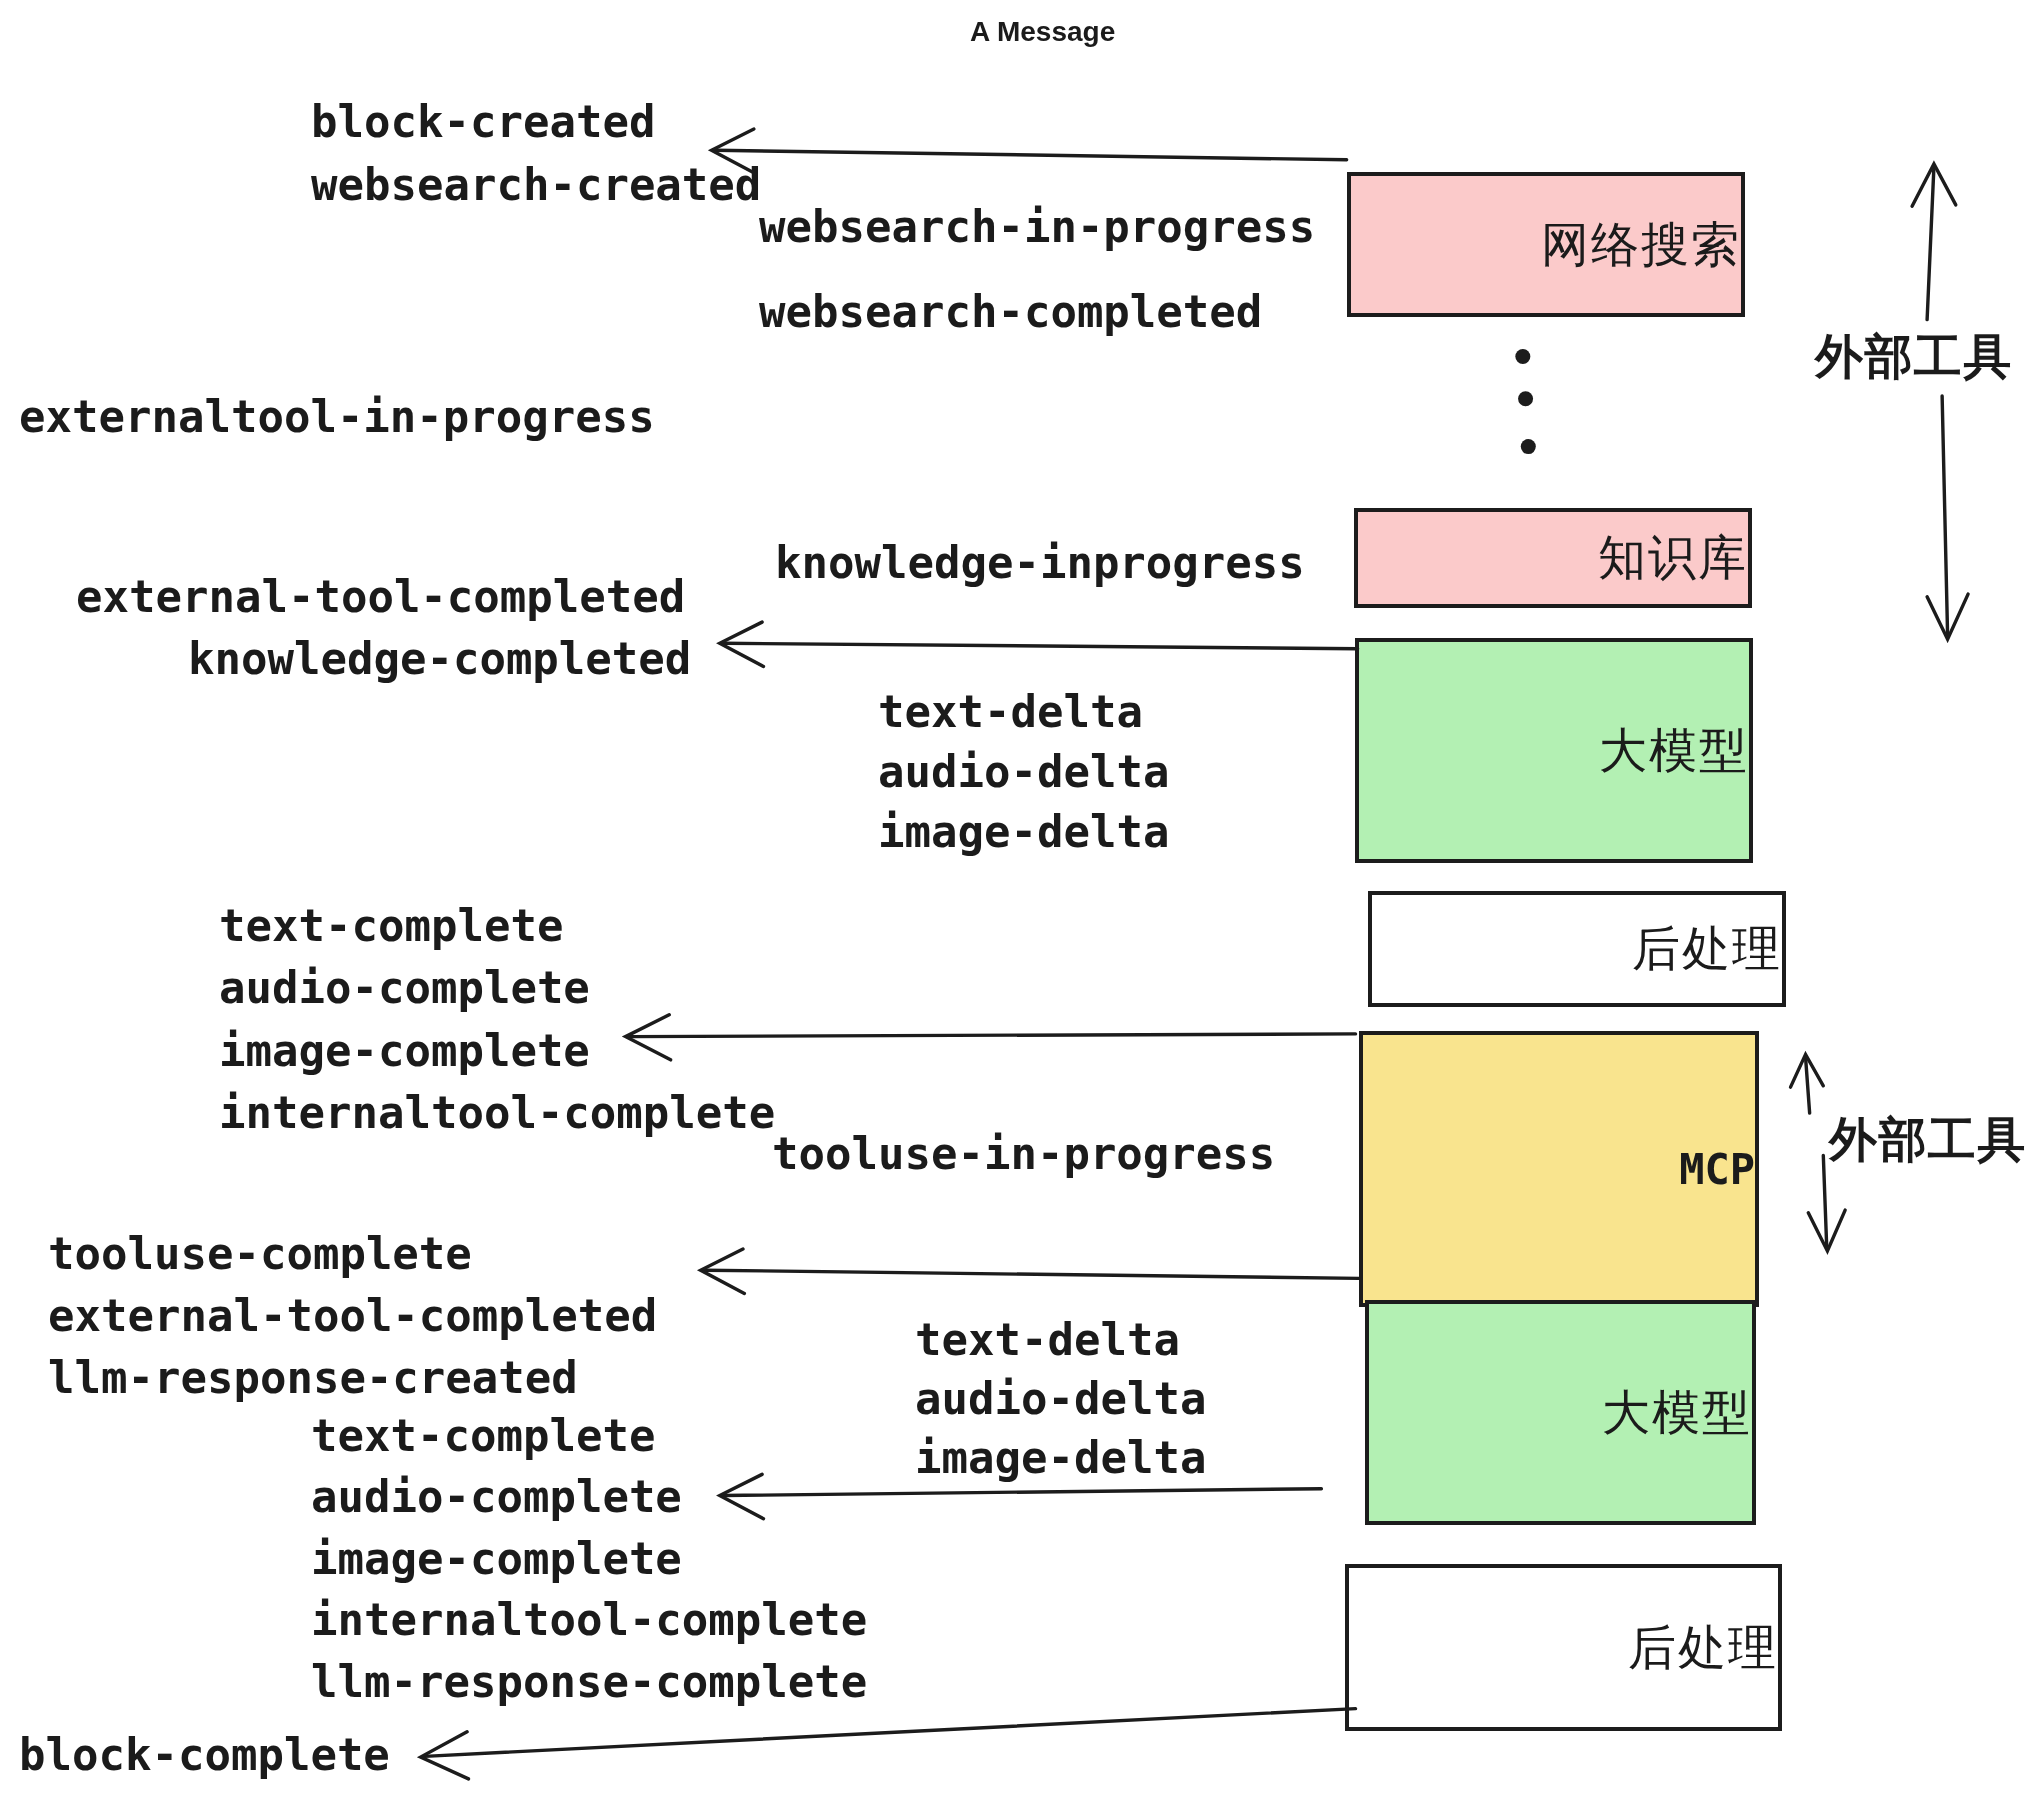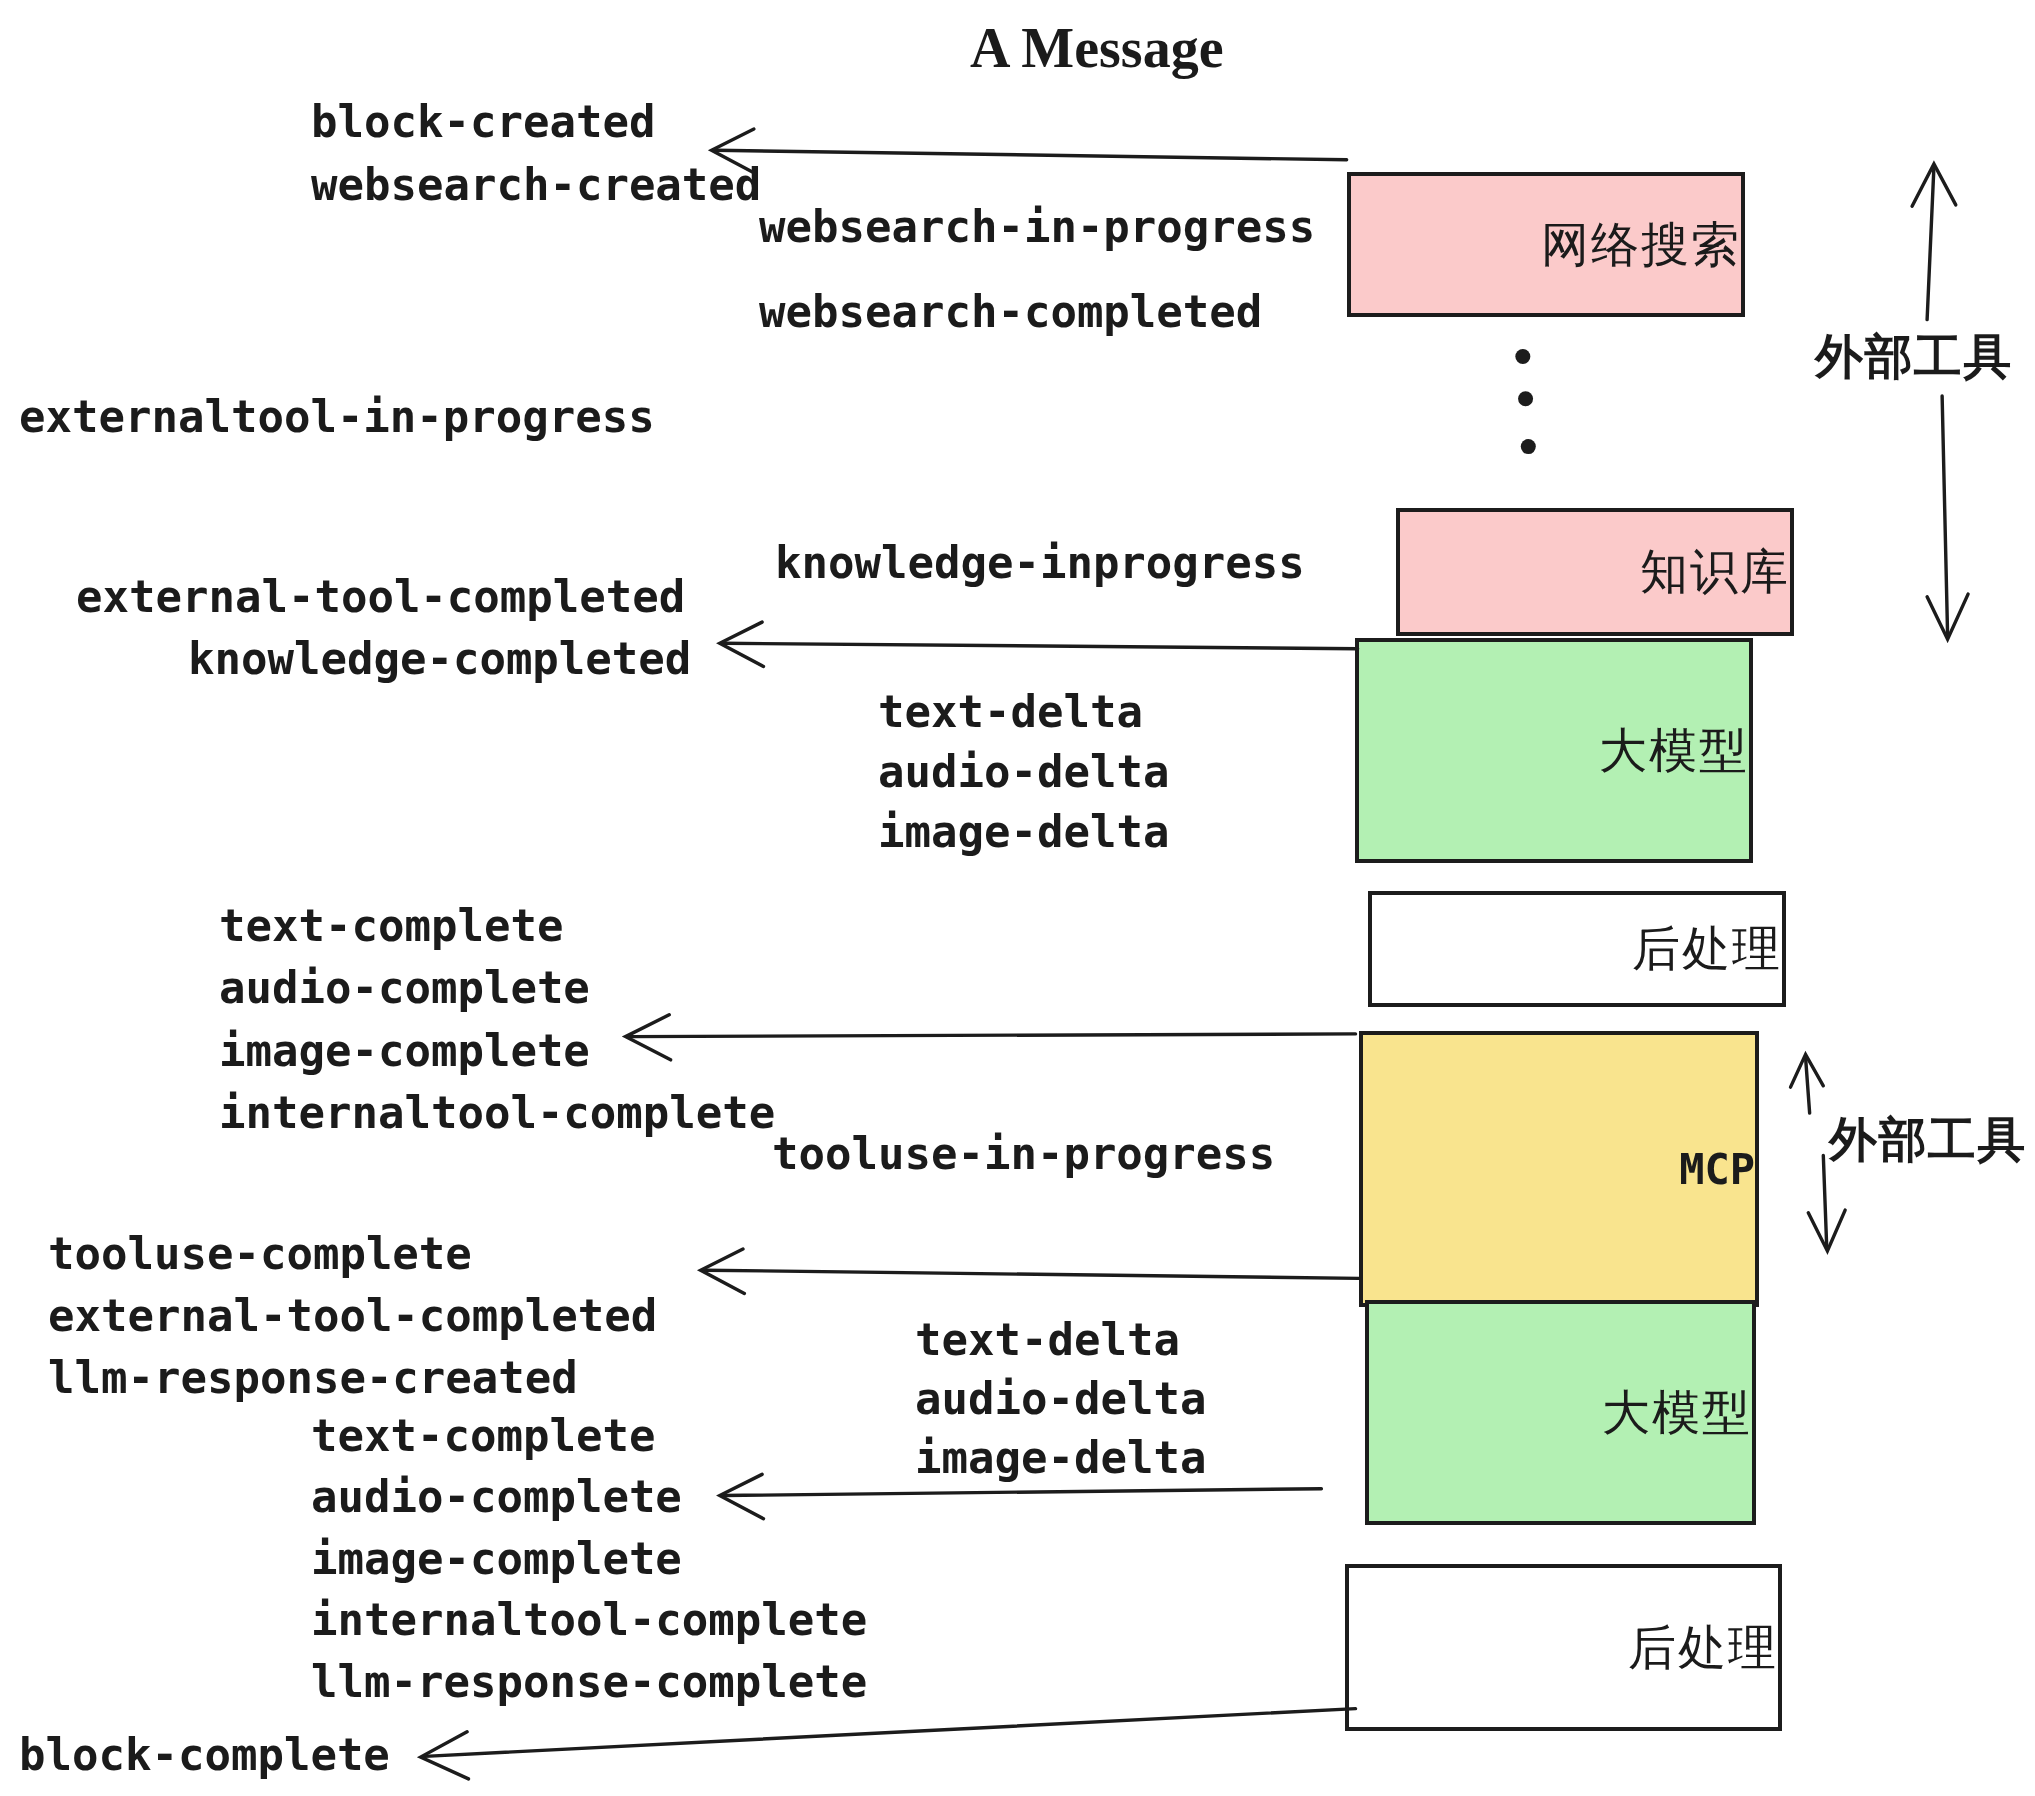--- a/index.html
+++ b/index.html
@@ -13,23 +13,23 @@
     position:absolute;
     font-family:"DejaVu Sans Mono","Liberation Mono",monospace;
     font-weight:bold;
     font-size:44px;
     line-height:1;
     color:var(--ink);
     white-space:nowrap;
   }
   .title{
     position:absolute;
-    font-family:Liberation Serif, serif;
-    font-weight:bold;
-    font-size:56px;
+    font-family:Liberation Sans, sans-serif;
+    font-weight:bold;
+    font-size:28px;
     color:var(--ink);
     white-space:nowrap;
   }
   .cjk{
     font-family:"DejaVu Sans","Liberation Sans",sans-serif;
     font-weight:bold;
     font-size:48px;
     letter-spacing:1.4px;
   }
   .box{
@@ -106,21 +106,21 @@
   <div class="lbl" style="left:311px;top:1537px">image-complete</div>
   <div class="lbl" style="left:311px;top:1598px">internaltool-complete</div>
   <div class="lbl" style="left:311px;top:1660px">llm-response-complete</div>
 
   <div class="lbl" style="left:19px;top:1733px">block-complete</div>
 
   <div class="box pink" style="left:1347px;top:172px;width:398px;height:145px">
     <span>网络搜索</span>
   </div>
 
-  <div class="box pink" style="left:1396px;top:508px;width:398px;height:128px">
+  <div class="box pink" style="left:1354px;top:508px;width:398px;height:100px">
     <span>知识库</span>
   </div>
 
   <div class="box green" style="left:1355px;top:638px;width:398px;height:225px">
     <span>大模型</span>
   </div>
 
   <div class="box white" style="left:1368px;top:891px;width:418px;height:116px">
     <span>后处理</span>
   </div>

